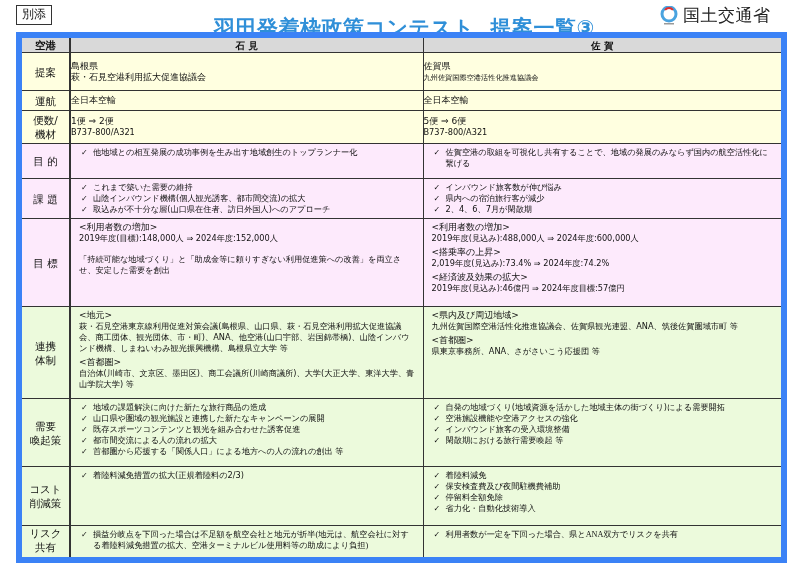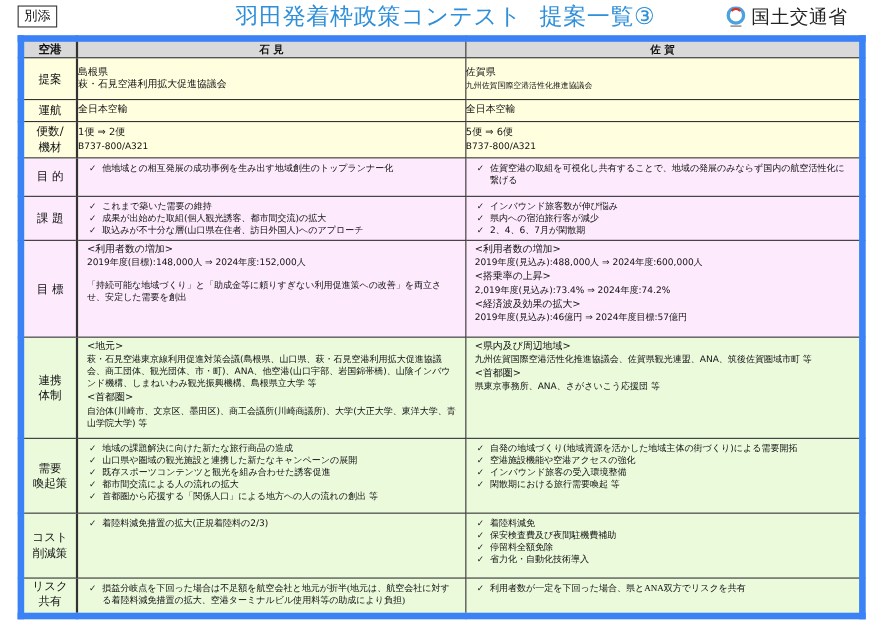--- a/index.html
+++ b/index.html
@@ -1,18 +1,18 @@
 <!DOCTYPE html>
 <html><head>
 <meta charset="utf-8">
 <style>
   html,body{margin:0;padding:0;background:#ffffff;}
   body{width:800px;height:566px;position:relative;overflow:hidden;font-family:"DejaVu Sans",sans-serif;color:#111;}
   .attach{position:absolute;left:16px;top:5px;width:36px;height:20px;border:1.5px solid #333;box-sizing:border-box;font-size:12px;line-height:17px;text-align:center;background:#fff;}
-  .title{position:absolute;left:214px;top:1px;font-size:21px;font-weight:normal;color:#2f8fd8;letter-spacing:0.5px;white-space:nowrap;}
+  .title{position:absolute;left:214px;top:14px;font-size:21px;font-weight:bold;color:#2f8fd8;letter-spacing:0.5px;white-space:nowrap;}
   .title .t2{margin-left:16px;}
   .logo{position:absolute;left:660px;top:4px;display:flex;align-items:center;gap:5px;}
   .logo-mark{width:18px;height:20px;position:relative;}
   .logo-text{font-size:17px;color:#222;letter-spacing:0.5px;}
   table{position:absolute;left:16px;top:32px;width:765px;border-collapse:collapse;table-layout:fixed;border:6px solid #3b82f6;}
   td,th{border:1px solid #333;padding:0;vertical-align:middle;font-size:8.2px;line-height:11px;}
   col.c0{width:51px;} col.c1{width:353px;} col.c2{width:361px;}
   .lbl{text-align:center;font-size:10.5px;font-weight:normal;line-height:14px;border-right:2px solid #333;}
   th{background:#d9d9d9;font-size:9.5px;font-weight:bold;height:13px;}
   th.lbl{font-size:10.5px;font-weight:bold;}
@@ -106,21 +106,21 @@
             <li>佐賀空港の取組を可視化し共有することで、地域の発展のみならず国内の航空活性化に繋げる</li>
           </ul>
     </td>
   </tr>
 
   <tr class="pink" style="height:37px;">
     <td class="lbl">課 題</td>
     <td class="cell">
       <ul class="cl">
         <li>これまで築いた需要の維持</li>
-        <li>成果が出始めた取組(個人観光誘客、都市間交流)の拡大</li>
+        <li>山陰インバウンド機構(個人観光誘客、都市間交流)の拡大</li>
         <li>取込みが不十分な層(山口県在住者、訪日外国人)へのアプローチ</li>
       </ul>
     </td>
     <td class="cell">
       <ul class="cl">
         <li>インバウンド旅客数が伸び悩み</li>
         <li>県内への宿泊旅行客が減少</li>
         <li>2、4、6、7月が閑散期</li>
       </ul>
     </td>

